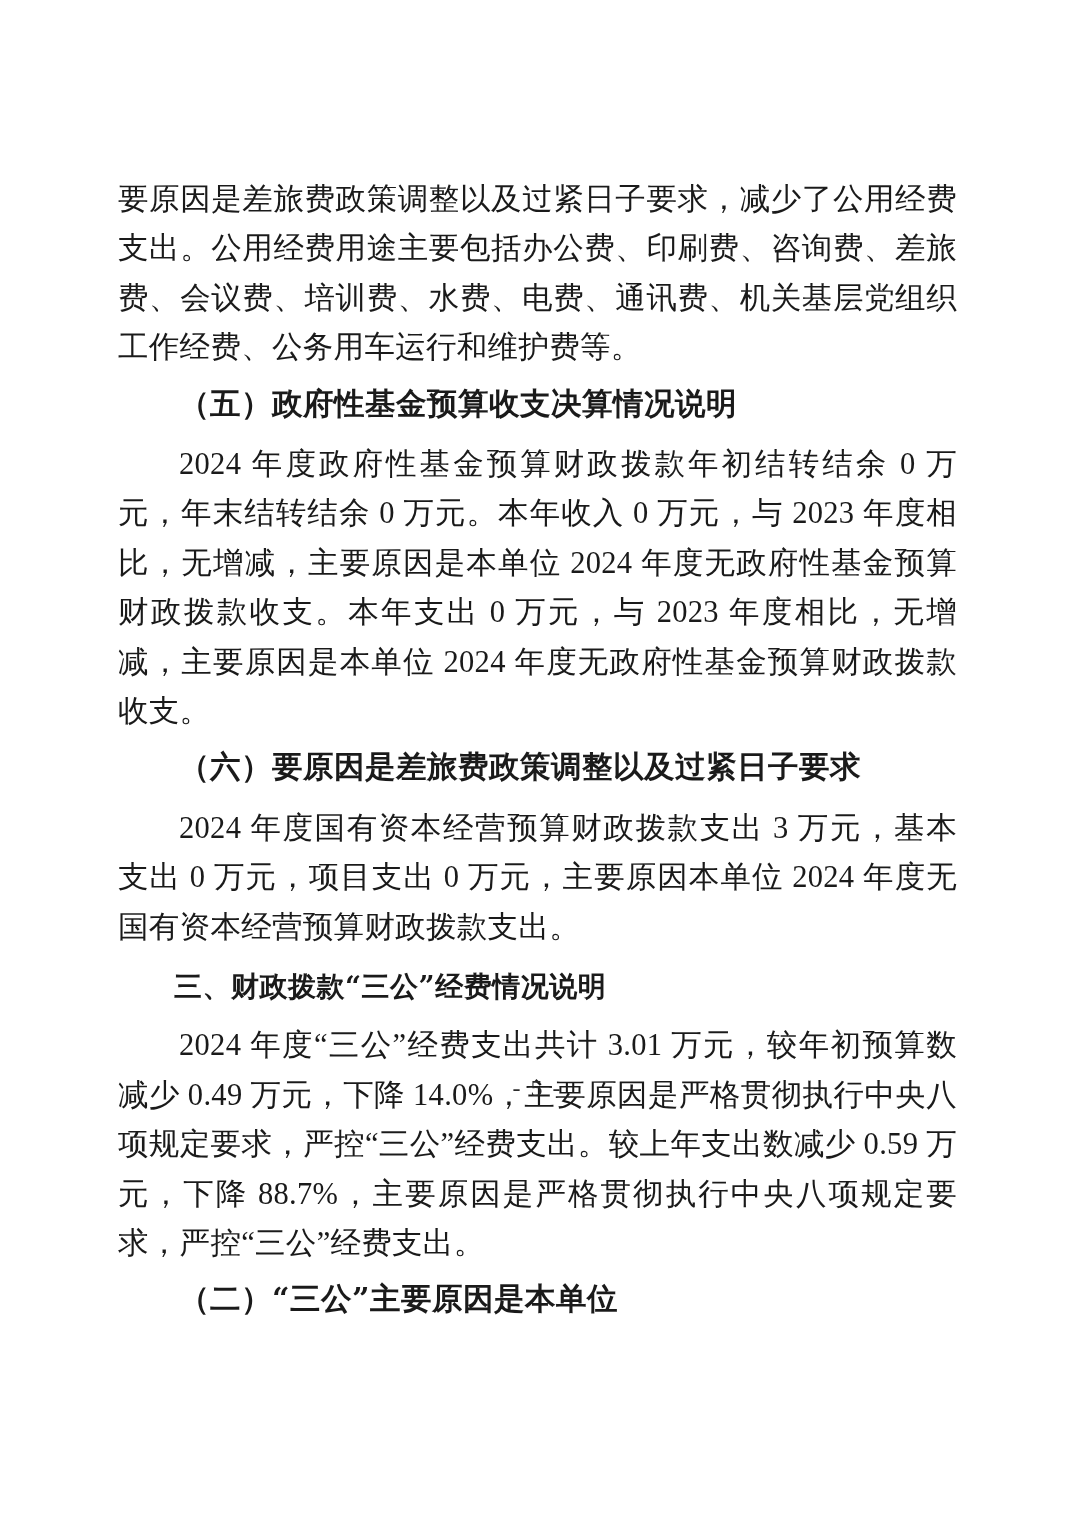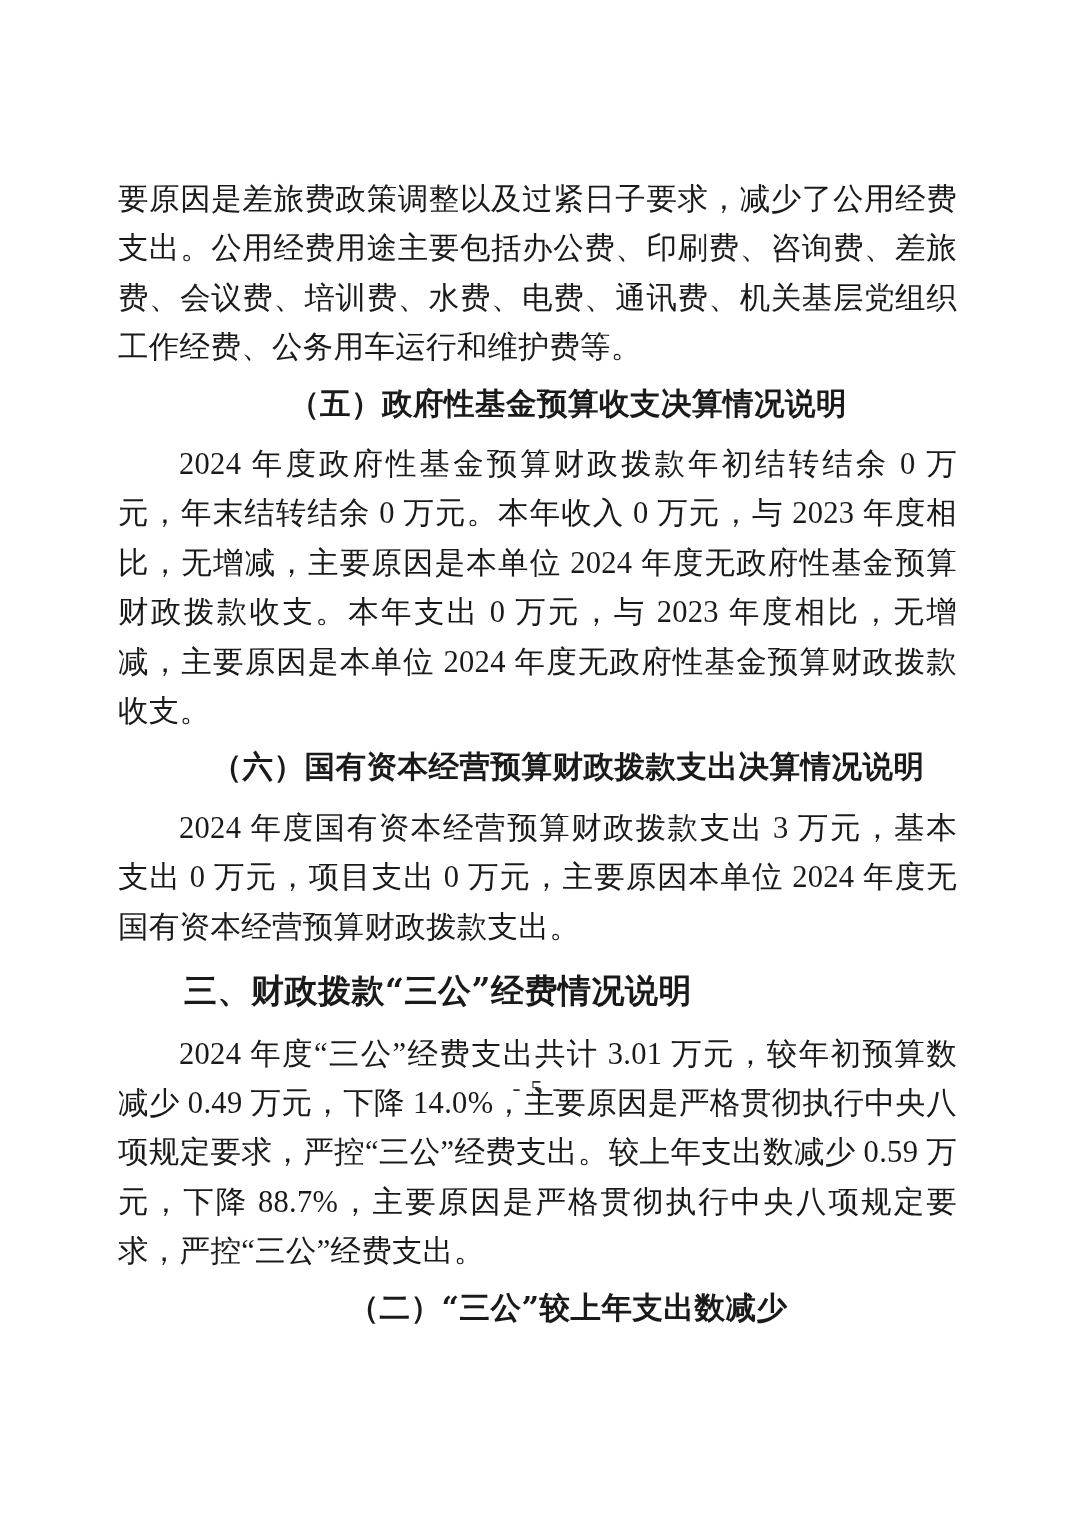--- a/index.html
+++ b/index.html
@@ -35,24 +35,23 @@
     margin-top: 12px;
   }
   .heading-sub {
     font-size: 30.5px;
     line-height: 1.62;
     font-weight: bold;
     font-family: "DejaVu Serif", "Liberation Serif", serif;
     text-indent: 2em;
     margin: 6px 0 2px 0;
     letter-spacing: 0.5px;
-    text-align: center;
   }
   .heading-main {
-    font-size: 33px;
+    font-size: 28px;
     line-height: 1.62;
     font-weight: bold;
     font-family: "DejaVu Serif", "Liberation Serif", serif;
     text-indent: 2em;
     margin: 12px 0 4px 0;
     letter-spacing: 0.5px;
   }
   .para-block {
     margin-bottom: 4px;
   }
@@ -79,35 +78,35 @@
 
   <div class="para-block">
     <p class="heading-sub">（五）政府性基金预算收支决算情况说明</p>
   </div>
 
   <div class="para-block">
     <p class="body-text indent">2024 年度政府性基金预算财政拨款年初结转结余 0 万元，年末结转结余 0 万元。本年收入 0 万元，与 2023 年度相比，无增减，主要原因是本单位 2024 年度无政府性基金预算财政拨款收支。本年支出 0 万元，与 2023 年度相比，无增减，主要原因是本单位 2024 年度无政府性基金预算财政拨款收支。</p>
   </div>
 
   <div class="para-block">
-    <p class="heading-sub">（六）国有资本经营预算财政拨款支出决算情况说明</p>
+    <p class="heading-sub">（六）要原因是差旅费政策调整以及过紧日子要求</p>
   </div>
 
   <div class="para-block">
     <p class="body-text indent">2024 年度国有资本经营预算财政拨款支出 3 万元，基本支出 0 万元，项目支出 0 万元，主要原因本单位 2024 年度无国有资本经营预算财政拨款支出。</p>
   </div>
 
   <div class="para-block">
     <p class="heading-main">三、财政拨款“三公”经费情况说明</p>
   </div>
 
 
   <div class="para-block">
     <p class="body-text indent">2024 年度“三公”经费支出共计 3.01 万元，较年初预算数减少 0.49 万元，下降 14.0%，主要原因是严格贯彻执行中央八项规定要求，严控“三公”经费支出。较上年支出数减少 0.59 万元，下降 88.7%，主要原因是严格贯彻执行中央八项规定要求，严控“三公”经费支出。</p>
   </div>
 
   <div class="para-block">
-    <p class="heading-sub">（二）“三公”较上年支出数减少</p>
+    <p class="heading-sub">（二）“三公”主要原因是本单位</p>
   </div>
 
   <div class="footer">- 5 -</div>
 
 </div>
 
 </body></html>

